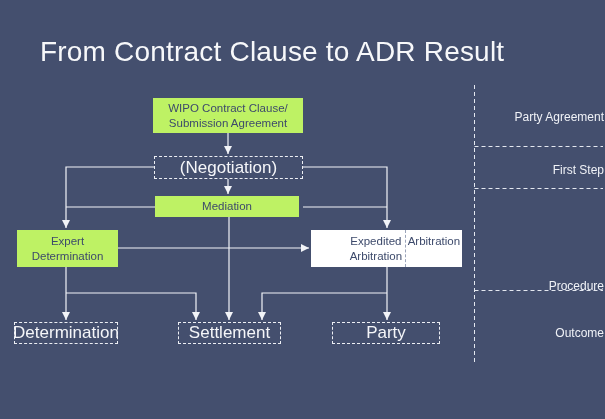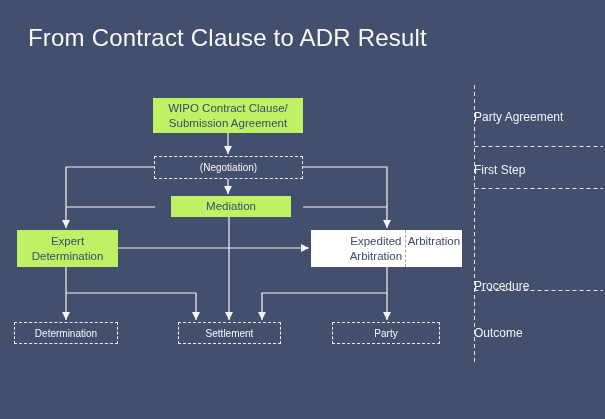--- a/index.html
+++ b/index.html
@@ -9,53 +9,53 @@
   }
   html,body{margin:0;padding:0;background:#222;}
   .slide{
     position:relative;
     width:605px;height:419px;
     background:var(--bg);
     overflow:hidden;
     font-family:"Liberation Sans","DejaVu Sans",sans-serif;
   }
   .title{
-    position:absolute;left:28px;top:24px;margin:0;
-    font-size:24px;font-weight:400;letter-spacing:.2px;
+    position:absolute;left:28px;top:24px;margin:12px;
+    font-size:28px;font-weight:400;letter-spacing:.2px;
     color:#F7F8FA;
   }
   .connectors{position:absolute;left:0;top:0;}
   
   .box{
     position:absolute;background:#bef264;
     color:var(--box-text);
     display:flex;flex-direction:column;justify-content:center;align-items:center;
     font-size:11.5px;line-height:15px;text-align:center;
     box-sizing:border-box;
   }
   
   .dashed-box{
     position:absolute;border:1px dashed #EDEFF4;background:transparent;
     color:#F5F6F9;
     display:flex;justify-content:center;align-items:center;
-    font-size:10px;text-align:center;box-sizing:border-box;
+    font-size:17px;text-align:center;box-sizing:border-box;
   }
   .split-box{
     position:absolute;background:#FFFFFF;display:flex;flex-direction:row;
     box-sizing:border-box;
     padding-left:36px;
   }
   .split-cell{
     display:flex;flex-direction:column;align-items:center;
     padding-top:4px;box-sizing:border-box;
     color:var(--box-text);font-size:11.5px;line-height:14.5px;text-align:center;
   }
   .split-cell.right{border-left:1px dashed #9BA4B9;}
   .side-label{
-    position:absolute;left:474px;width:130px;text-align:left;
+    position:absolute;left:474px;width:130px;text-align:right;
     color:#F0F2F7;font-size:12px;line-height:14px;
   }
 </style>
 </head>
 <body>
 
 <div class="slide">
 
   <h1 class="title">From Contract Clause to ADR Result</h1>
 
@@ -89,21 +89,21 @@
 
   <div class="box" style="left:153px;top:98px;width:150px;height:35px;">
     <span>WIPO Contract Clause/</span>
     <span>Submission Agreement</span>
   </div>
 
   <div class="dashed-box" style="left:154px;top:156px;width:149px;height:23px;">
     <span>(Negotiation)</span>
   </div>
 
-  <div class="box" style="left:155px;top:196px;width:120px;height:21px;margin-left:16px;">
+  <div class="box" style="left:155px;top:196px;width:144px;height:21px;">
     <span>Mediation</span>
   </div>
 
   <div class="box" style="left:17px;top:230px;width:101px;height:37px;">
     <span>Expert</span>
     <span>Determination</span>
   </div>
 
   <div class="split-box" style="left:311px;top:230px;width:151px;height:37px;">
     <div class="split-cell" style="width:76px;">

